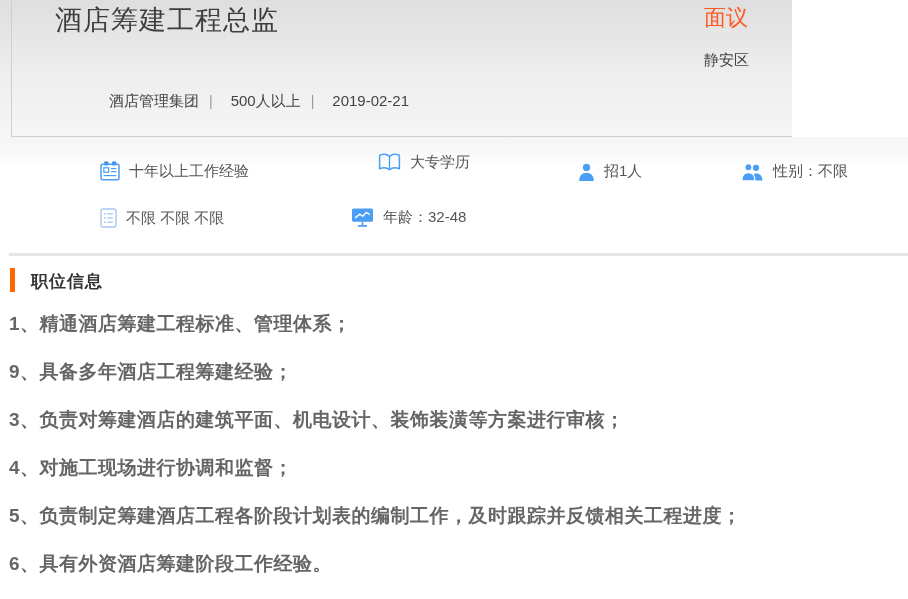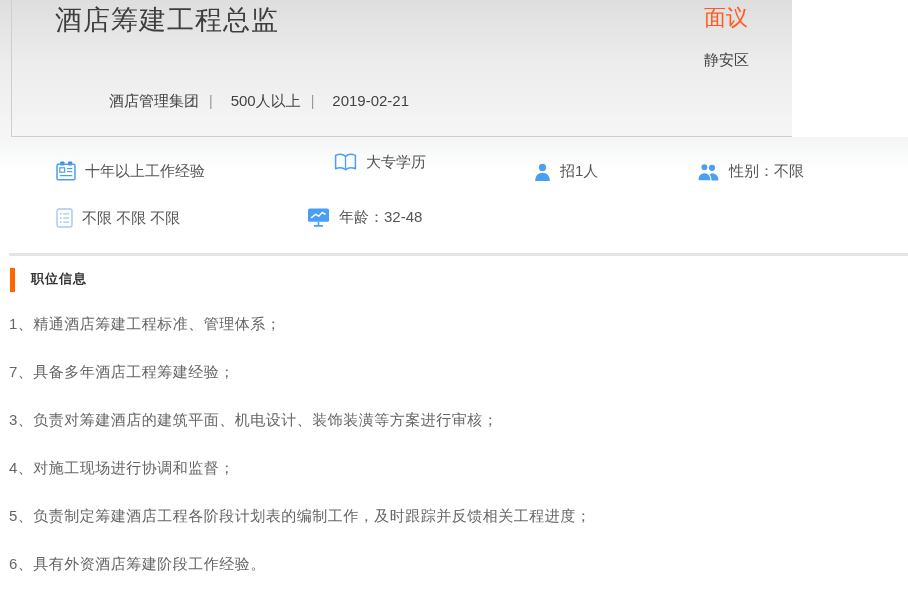--- a/index.html
+++ b/index.html
@@ -39,48 +39,49 @@
     font-size:15px;color:#444444;margin-left:44px;
   }
   .tags .sep{color:#999;margin:0 18px 0 10px;font-size:14px;}
   
   .req-strip{
     position:absolute;left:0;top:137px;width:908px;height:116px;
     background:linear-gradient(180deg,#f4f5f6 0%,#ffffff 30%);
   }
   .req-item{
     position:absolute;display:flex;align-items:center;gap:9px;
-    font-size:15px;color:#555555;white-space:nowrap;
+    font-size:15px;color:#555555;white-space:nowrap;margin-left:44px;
   }
   .req-item svg{flex:0 0 auto;display:block;}
   .pos-0{left:56px;top:24px;}
   .pos-1{left:334px;top:16px;align-items:flex-end;}
   .pos-2{left:534px;top:25px;text-align:center;}
   .pos-3{left:697px;top:25px;}
   .pos-4{left:56px;top:71px;}
   .pos-5{left:307px;top:70px;}
   
   .divider{
     position:absolute;left:9px;right:0;top:253px;height:3px;background:#e5e5e5;
   }
   
   .section-bar{
     position:absolute;left:10px;top:268px;width:5px;height:24px;background:#ff6600;
   }
   .section-title{
     position:absolute;left:31px;top:270px;
-    font-size:13px;font-weight:bold;color:#333333;letter-spacing:1px;
+    font-size:17px;font-weight:bold;color:#333333;letter-spacing:1px;
   }
   
   .description{
     position:absolute;left:9px;top:314px;width:890px;
   }
   .description p{
-    margin:0 0 28px 0;font-size:15px;line-height:20px;color:#666666;
+    margin:0 0 28px 0;font-size:19px;line-height:20px;color:#666666;
     letter-spacing:0.5px;
+    font-weight:bold;
   }
 </style>
 </head>
 <body>
 
 <div class="header-strip">
   <div class="header-box"></div>
 
   <div class="job-title">酒店筹建工程总监</div>
   <div class="salary">面议</div>
@@ -170,18 +171,18 @@
 
 </div>
 
 <div class="divider"></div>
 
 <div class="section-bar"></div>
 <div class="section-title">职位信息</div>
 
 <div class="description">
   <p>1、精通酒店筹建工程标准、管理体系；</p>
-  <p>7、具备多年酒店工程筹建经验；</p>
+  <p>9、具备多年酒店工程筹建经验；</p>
   <p>3、负责对筹建酒店的建筑平面、机电设计、装饰装潢等方案进行审核；</p>
   <p>4、对施工现场进行协调和监督；</p>
   <p>5、负责制定筹建酒店工程各阶段计划表的编制工作，及时跟踪并反馈相关工程进度；</p>
   <p>6、具有外资酒店筹建阶段工作经验。</p>
 </div>
 
 </body></html>

